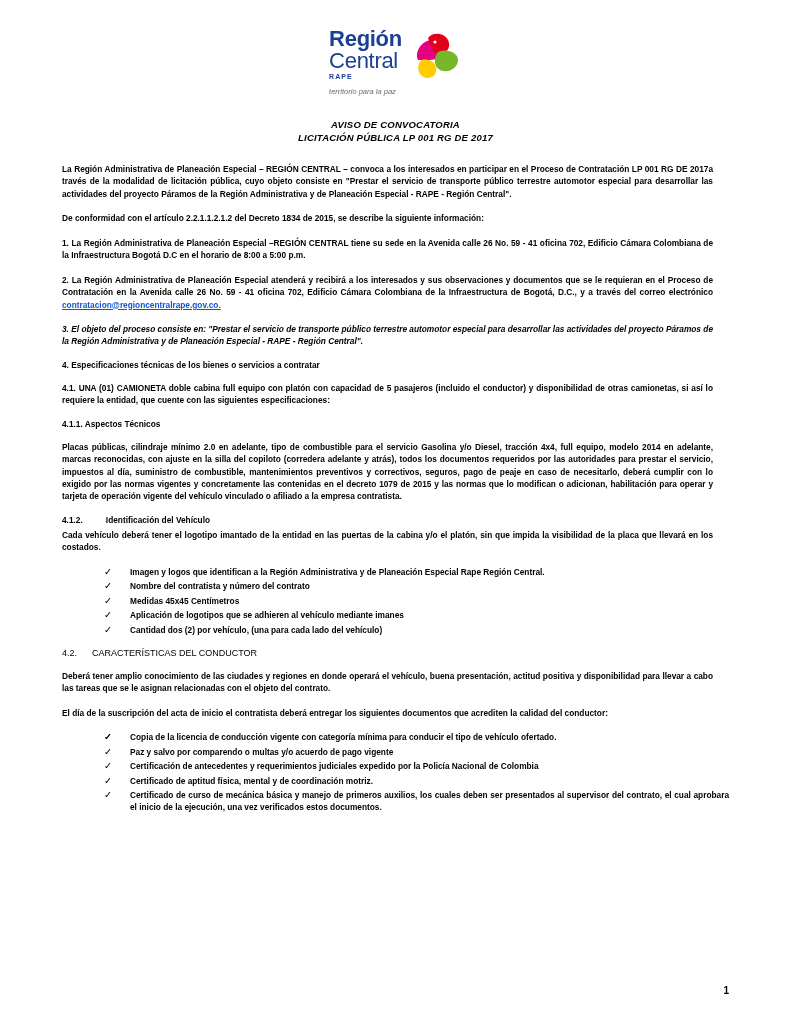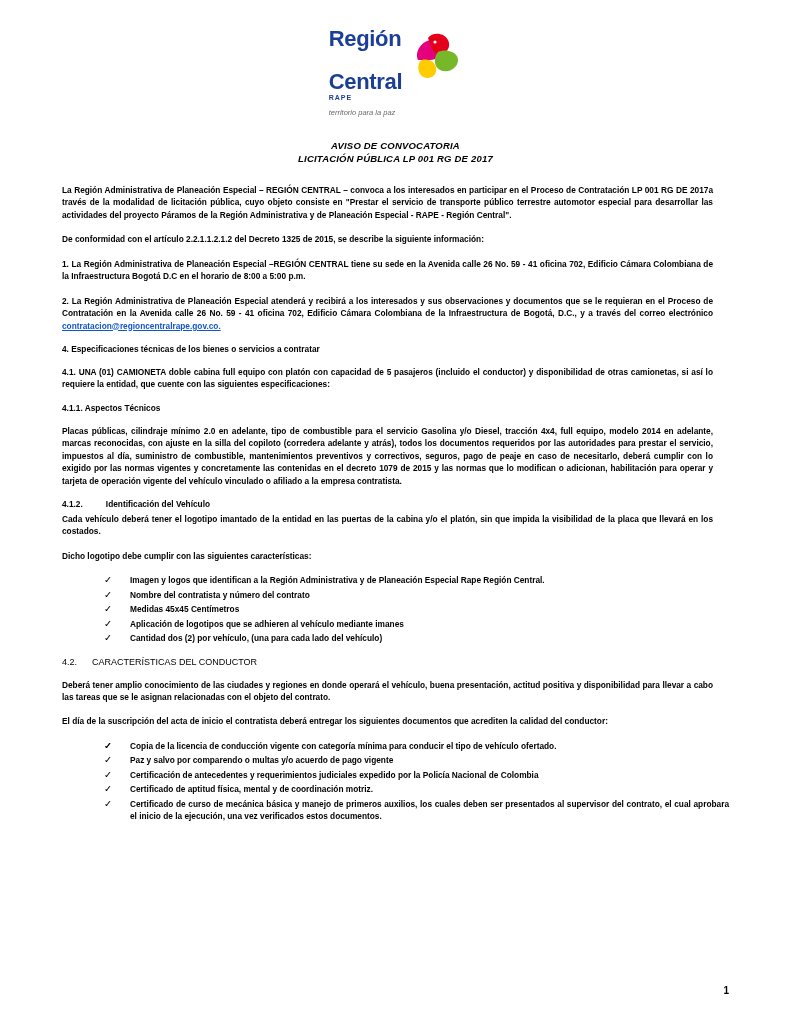--- a/index.html
+++ b/index.html
@@ -39,24 +39,23 @@
     line-height: 1.0;
   }
   .logo-region {
     font-size: 22px;
     font-weight: bold;
     color: #1b3f94;
     letter-spacing: -0.3px;
   }
   .logo-central {
     font-size: 22px;
-    font-weight: bold;
+    font-weight: normal;
     color: #1b3f94;
     letter-spacing: -0.3px;
-    margin-top: 21px;
   }
   .logo-rape {
     font-size: 7px;
     font-weight: bold;
     color: #1b3f94;
     letter-spacing: 1px;
     margin-top: 1px;
   }
   .logo-tagline {
     font-size: 7.5px;
@@ -161,44 +160,44 @@
     </div>
   </div>
 
   <div class="doc-title">
     <div>AVISO DE CONVOCATORIA</div>
     <div>LICITACIÓN PÚBLICA LP 001 RG DE 2017</div>
   </div>
 
   <p class="para">La Región Administrativa de Planeación Especial – REGIÓN CENTRAL – convoca a los interesados en participar en el Proceso de Contratación LP 001 RG DE 2017a través de la modalidad de licitación pública, cuyo objeto consiste en "Prestar el servicio de transporte público terrestre automotor especial para desarrollar las actividades del proyecto Páramos de la Región Administrativa y de Planeación Especial - RAPE - Región Central".</p>
 
-  <p class="para">De conformidad con el artículo 2.2.1.1.2.1.2 del Decreto 1325 de 2015, se describe la siguiente información:</p>
+  <p class="para">De conformidad con el artículo 2.2.1.1.2.1.2 del Decreto 1834 de 2015, se describe la siguiente información:</p>
 
   <p class="para">1. La Región Administrativa de Planeación Especial –REGIÓN CENTRAL tiene su sede en la Avenida calle 26 No. 59 - 41 oficina 702, Edificio Cámara Colombiana de la Infraestructura Bogotá D.C en el horario de 8:00 a 5:00 p.m.</p>
 
   <p class="para"><span>2. La Región Administrativa de Planeación Especial atenderá y recibirá a los interesados y sus observaciones y documentos que se le requieran en el Proceso de Contratación en la Avenida calle 26 No. 59 - 41 oficina 702, Edificio Cámara Colombiana de la Infraestructura de Bogotá, D.C., y a través del correo electrónico </span><a class="link" href="#">contratacion@regioncentralrape.gov.co.</a></p>
 
+  <p class="para ital">3. El objeto del proceso consiste en: "Prestar el servicio de transporte público terrestre automotor especial para desarrollar las actividades del proyecto Páramos de la Región Administrativa y de Planeación Especial - RAPE - Región Central".</p>
 
   <p class="heading">4.  Especificaciones técnicas de los bienes o servicios a contratar</p>
 
   <p class="para">4.1. UNA (01) CAMIONETA doble cabina full equipo con platón con capacidad de 5 pasajeros (incluido el conductor) y disponibilidad de otras camionetas, si así lo requiere la entidad, que cuente con las siguientes especificaciones:</p>
 
   <p class="heading">4.1.1. Aspectos Técnicos</p>
 
   <p class="para">Placas públicas, cilindraje mínimo 2.0 en adelante, tipo de combustible para el servicio Gasolina y/o Diesel, tracción 4x4, full equipo, modelo 2014 en adelante, marcas reconocidas, con ajuste en la silla del copiloto (corredera adelante y atrás), todos los documentos requeridos por las autoridades para prestar el servicio, impuestos al día, suministro de combustible, mantenimientos preventivos y correctivos, seguros, pago de peaje en caso de necesitarlo, deberá cumplir con lo exigido por las normas vigentes y concretamente las contenidas en el decreto 1079 de 2015 y las normas que lo modifican o adicionan, habilitación para operar y tarjeta de operación vigente del vehículo vinculado o afiliado a la empresa contratista.</p>
 
   <p class="heading tight">
     <span>4.1.2.</span>
     &nbsp;&nbsp;&nbsp;&nbsp;&nbsp;&nbsp;&nbsp;&nbsp;
     <span>Identificación del Vehículo</span>
   </p>
 
   <p class="para tight">Cada vehículo deberá tener el logotipo imantado de la entidad en las puertas de la cabina y/o el platón, sin que impida la visibilidad de la placa que llevará en los costados.</p>
 
-  <p class="para tight">Dicho logotipo debe cumplir con las siguientes características:</p>
 
   <ul class="checklist">
     <li><span class="tick">✓</span><span>Imagen y logos que identifican a la Región Administrativa y de Planeación Especial Rape Región Central.</span></li>
     <li><span class="tick">✓</span><span>Nombre del contratista y número del contrato</span></li>
     <li><span class="tick">✓</span><span>Medidas 45x45 Centímetros</span></li>
     <li><span class="tick">✓</span><span>Aplicación de logotipos que se adhieren al vehículo mediante imanes</span></li>
     <li><span class="tick">✓</span><span>Cantidad dos (2) por vehículo, (una para cada lado del vehículo)</span></li>
   </ul>
 
   <p class="heading-lg">

